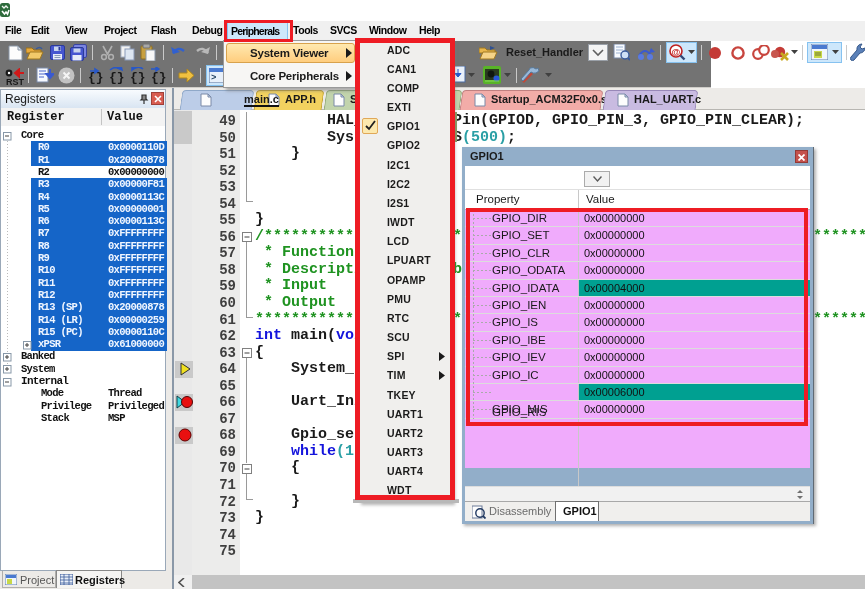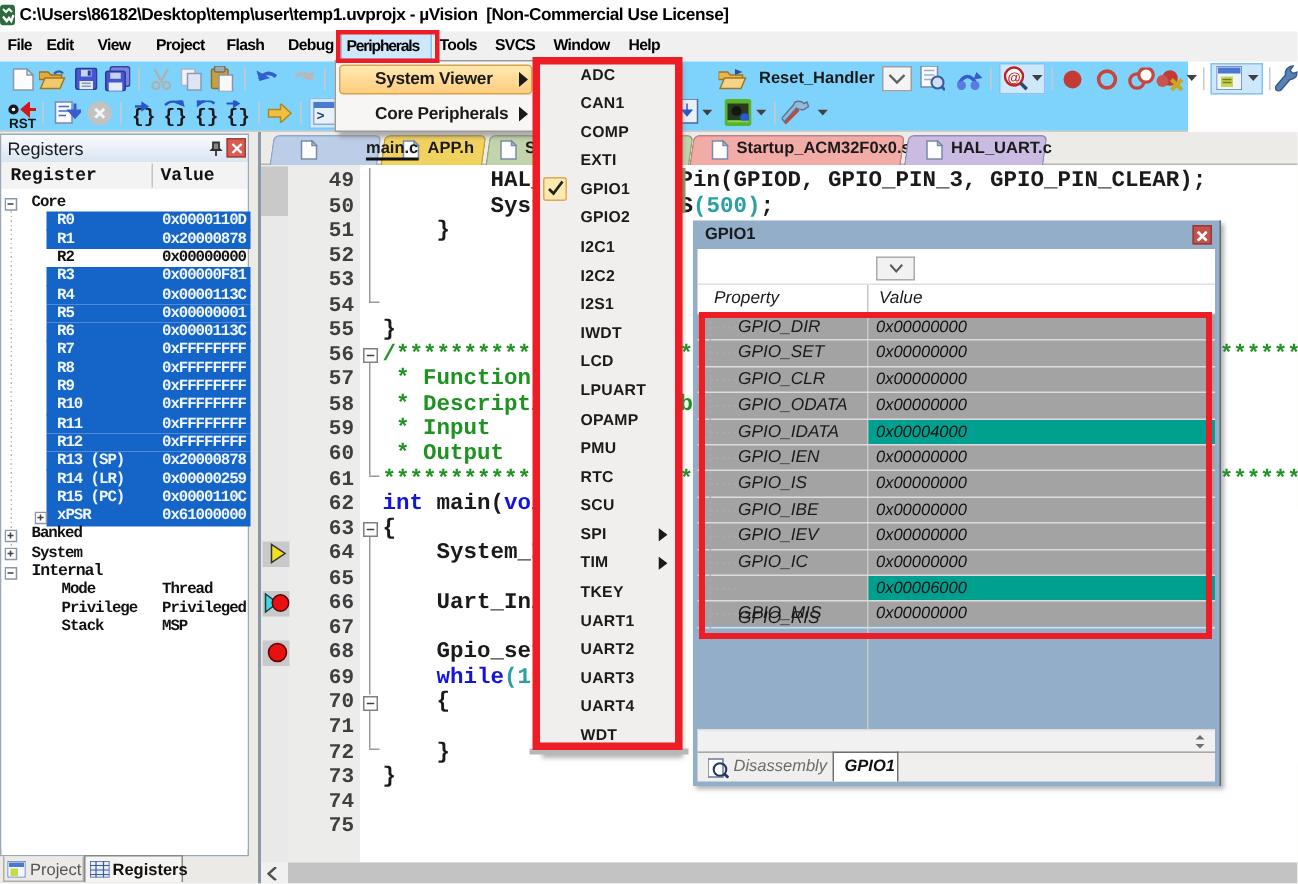--- a/index.html
+++ b/index.html
@@ -13,38 +13,37 @@
 .sep2{position:absolute;width:1px;top:27px;height:15px;background:#c9c9c9;}
 .redbox{position:absolute;border:4px solid #ee1c24;box-sizing:border-box;z-index:60;}
 </style></head><body>
 
 <div class="ab" style="left:0;top:0;width:865px;height:21px;background:#ffffff;">
  <svg class="ab" style="left:0px;top:3px" width="10" height="14">
   <rect x="0" y="0" width="10" height="14" rx="2.5" fill="#2e6b3c"></rect>
   <path d="M2 3 l2 2 2 -2 2 2" stroke="#f0f5f0" stroke-width="1.3" fill="none"></path>
   <path d="M2 8 l2.5 3 1.5 -2 1.5 2 1.5 -4" stroke="#ffffff" stroke-width="1.6" fill="none"></path>
  </svg>
- <div class="ab" style="left:13px;top:4px;font-size:11.5px;font-weight:600;letter-spacing:-0.3px;color:#000;white-space:pre;">C:\Users\86182\Desktop\temp\user\temp1.uvprojx - µVision  [Non-Commercial Use License]</div>
 </div>
 
 <div class="ab" style="left:0;top:21px;width:865px;height:20px;background:#f0f0f0;">
 <div class="ab" style="left:5px;top:3px;font-size:10.5px;font-weight:700;letter-spacing:-0.45px;color:#000;">File</div>
 <div class="ab" style="left:31px;top:3px;font-size:10.5px;font-weight:700;letter-spacing:-0.45px;color:#000;">Edit</div>
 <div class="ab" style="left:65px;top:3px;font-size:10.5px;font-weight:700;letter-spacing:-0.45px;color:#000;">View</div>
 <div class="ab" style="left:104px;top:3px;font-size:10.5px;font-weight:700;letter-spacing:-0.45px;color:#000;">Project</div>
 <div class="ab" style="left:151px;top:3px;font-size:10.5px;font-weight:700;letter-spacing:-0.45px;color:#000;">Flash</div>
 <div class="ab" style="left:192px;top:3px;font-size:10.5px;font-weight:700;letter-spacing:-0.45px;color:#000;">Debug</div>
 <div class="ab" style="left:293px;top:3px;font-size:10.5px;font-weight:700;letter-spacing:-0.45px;color:#000;">Tools</div>
 <div class="ab" style="left:330px;top:3px;font-size:10.5px;font-weight:700;letter-spacing:-0.45px;color:#000;">SVCS</div>
 <div class="ab" style="left:369px;top:3px;font-size:10.5px;font-weight:700;letter-spacing:-0.45px;color:#000;">Window</div>
 <div class="ab" style="left:419px;top:3px;font-size:10.5px;font-weight:700;letter-spacing:-0.45px;color:#000;">Help</div>
 <div class="ab" style="left:227px;top:0px;width:61px;height:19px;background:#cde7fb;border:1px solid #86c2f0;box-sizing:border-box;"></div>
 <div class="ab" style="left:231px;top:4px;font-size:10.5px;font-weight:700;letter-spacing:-0.8px;color:#000;">Peripherals</div>
 </div>
-<div class="ab" style="left:0;top:41px;width:792px;height:47px;background:#7dd3fc;border-bottom:1px solid #cfcdc9;box-sizing:border-box;">
+<div class="ab" style="left:0;top:41px;width:711px;height:47px;background:#737373;border-bottom:1px solid #cfcdc9;box-sizing:border-box;">
 <svg class="ab" style="left:8px;top:4px" width="15" height="16">
       <path d="M1 1 h9 l4 4 v10 h-13 z" fill="#fdfdfd" stroke="#8a97a8"></path>
       <path d="M10 1 l4 4 h-4 z" fill="#dfe7f0" stroke="#8a97a8"></path>
     </svg>
 <svg class="ab" style="left:26px;top:5px" width="18" height="14">
       <path d="M0 2 h6 l2 2 h7 v3 h-15 z" fill="#e8a93c" stroke="#9a7018"></path>
       <path d="M1 13 l3 -7 h13 l-3 7 z" fill="#f2c96a" stroke="#a07820"></path>
       <path d="M10 3 q4 -3 6 0" fill="none" stroke="#3a5a9a" stroke-width="1.5"></path>
     </svg>
 <svg class="ab" style="left:50px;top:4px" width="15" height="15">
@@ -462,21 +461,21 @@
       <path d="M6 0 l-5 4.5 5 4.5" fill="none" stroke="#505050" stroke-width="1.6"></path>
     </svg>
 <div class="ab" style="left:18px;top:0px;width:673px;height:14px;background:#c3c3c3;"></div>
 </div>
 <div class="ab" style="left:462px;top:147px;width:351px;height:377px;background:#92aec9;border-right:1px solid #606a74;box-shadow:2px 2px 3px rgba(100,100,100,0.5);z-index:10;">
 <div class="ab" style="left:8px;top:3px;font-size:11px;font-weight:700;color:#1a1a1a;">GPIO1</div>
 <div class="ab" style="left:333px;top:3px;width:13px;height:13px;background:#c4514c;border:1px solid #933a36;box-sizing:border-box;"></div>
 <svg class="ab" style="left:336px;top:6.5px" width="7" height="7">
       <path d="M0.5 0.5 l6 6 M6.5 0.5 l-6 6" stroke="#fff" stroke-width="1.8"></path>
     </svg>
-<div class="ab" style="left:3px;top:19px;width:345px;height:251px;background:#a3a3a3;font-style:italic;">
+<div class="ab" style="left:3px;top:19px;width:345px;height:302px;background:#f0abfc;">
 <div class="ab" style="left:0;top:0;width:345px;height:24px;background:#fff;border-bottom:1px solid #e0e0e0;box-sizing:border-box;">
 <div class="ab" style="left:119px;top:5px;width:26px;height:16px;background:#f2f2f2;border:1px solid #ababab;box-sizing:border-box;"></div>
 <svg class="ab" style="left:128px;top:10px" width="9" height="7">
           <path d="M0.5 0.5 l4 4.5 4 -4.5" fill="none" stroke="#5a5a5a" stroke-width="1.4"></path>
         </svg>
 </div>
 <div class="ab" style="left:0;top:24px;width:345px;height:20px;background:#fff;border-bottom:1px solid #b8b8b8;box-sizing:border-box;">
 <div class="ab" style="left:11px;top:3px;font-size:11.5px;color:#1a1a1a;">Property</div>
 <div class="ab" style="left:121px;top:3px;font-size:11.5px;color:#1a1a1a;">Value</div>
 </div>

